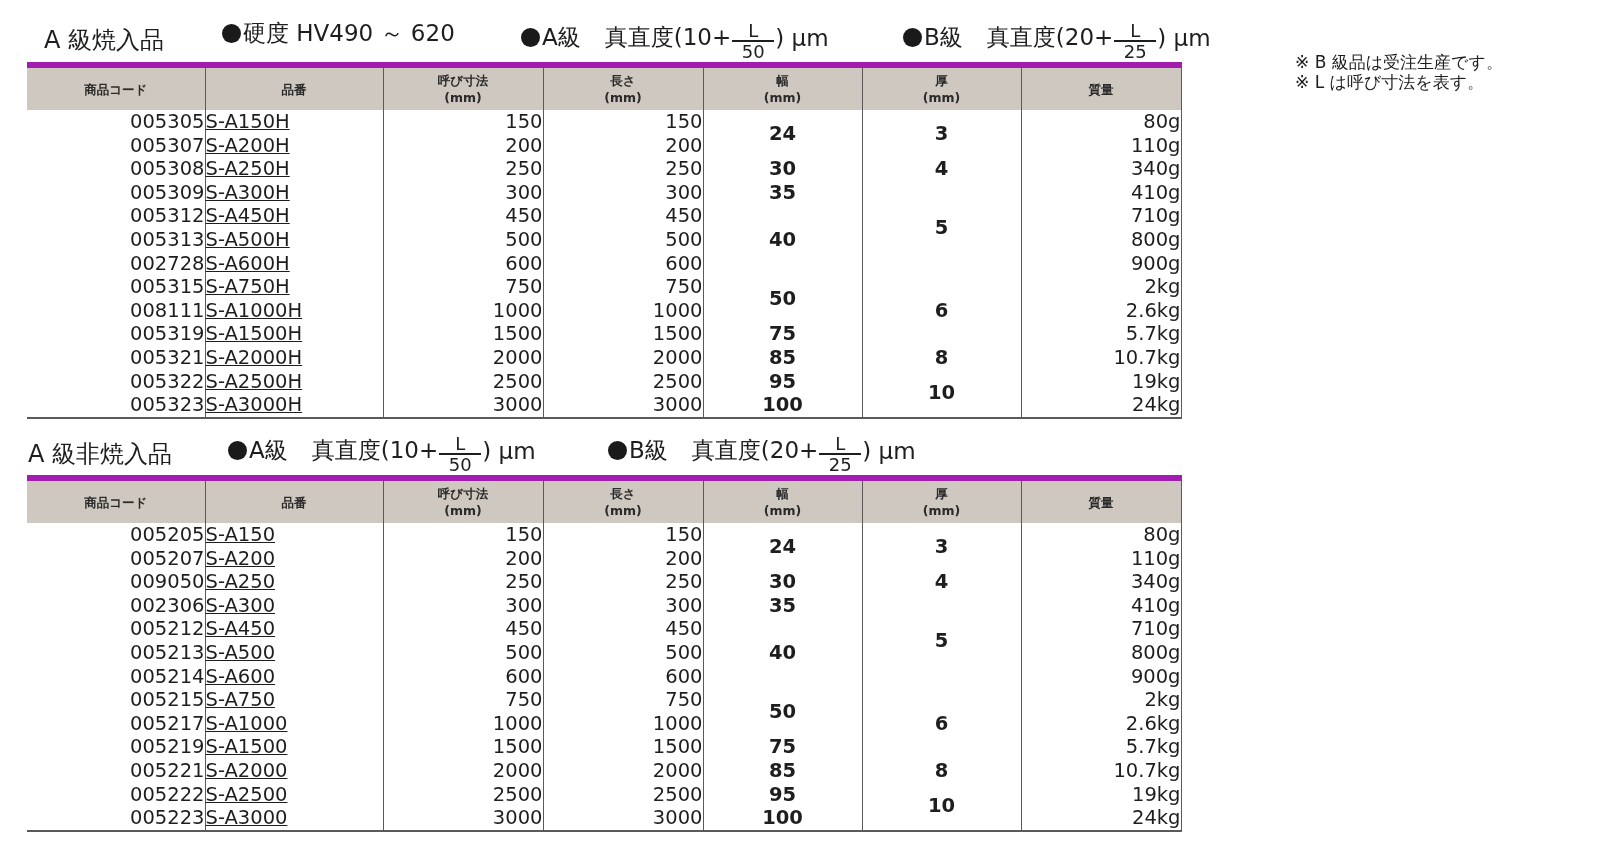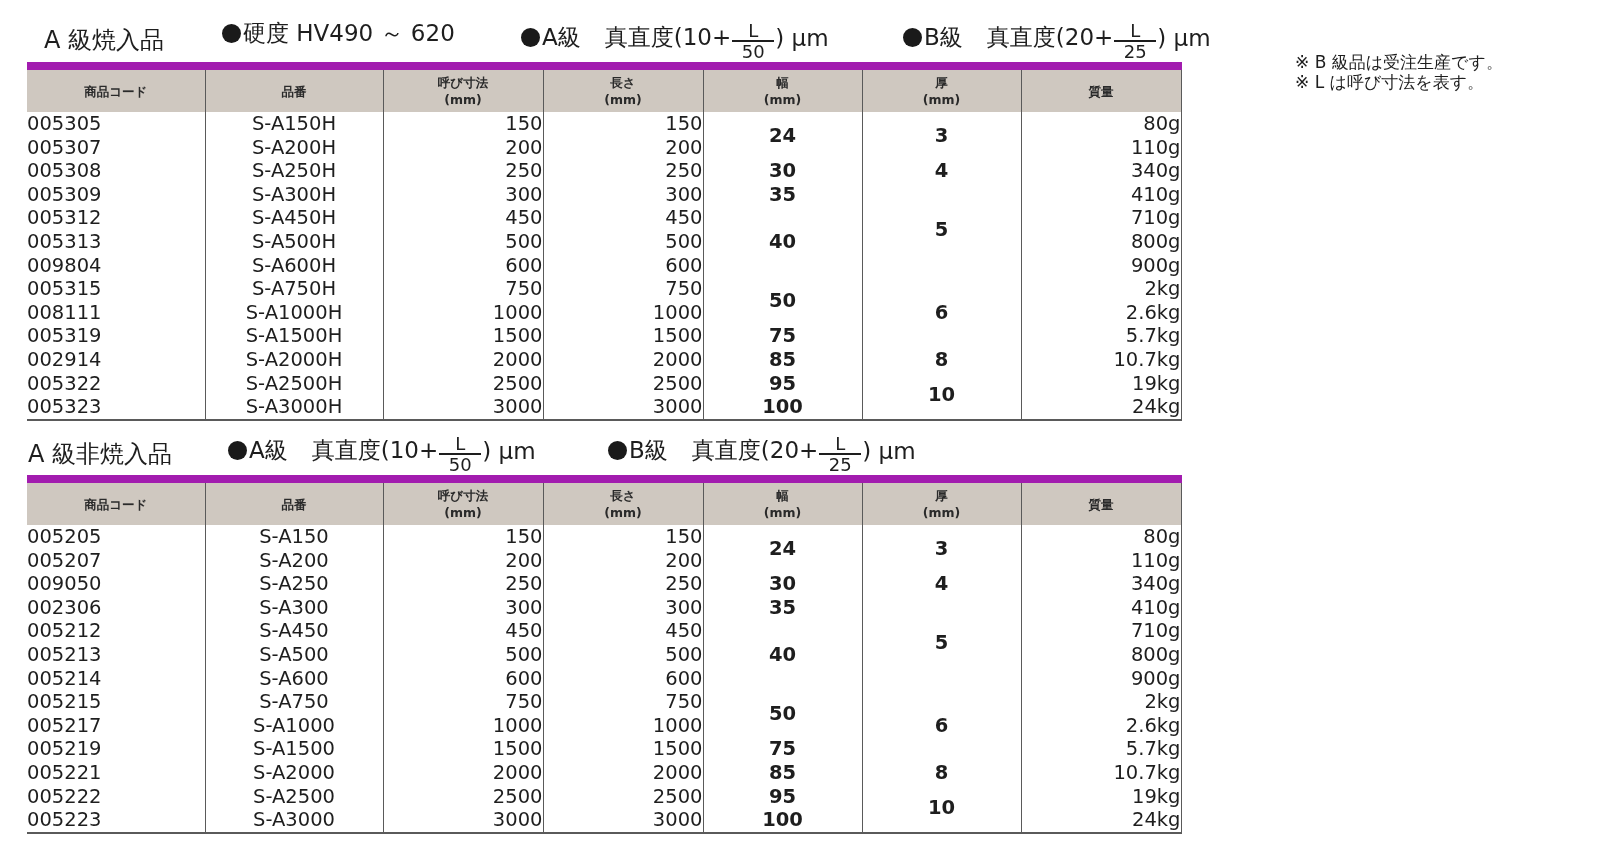--- a/index.html
+++ b/index.html
@@ -11,29 +11,29 @@
   .bullet { display:inline-block; width:19px; height:19px; border-radius:50%; background:#1a1a1a; margin-right:2px; }
   .frac { display:inline-flex; flex-direction:column; align-items:center; vertical-align:middle; margin:0 1px; position:relative; top:4px; }
   .frac .num { font-size:18px; line-height:18px; }
   .frac .bar { width:42px; height:1.5px; background:#1e1e1e; }
   .frac .den { font-size:18px; line-height:20px; }
   .notes { font-size:17px; line-height:20px; white-space:nowrap; }
   table.spec-table { position:absolute; border-collapse:collapse; table-layout:fixed; }
   table.spec-table th { background:#cfc8c0; font-size:12.5px; font-weight:bold; line-height:17px; height:42px;
       border-left:1px solid #5a5a5a; border-right:1px solid #5a5a5a; padding:0; color:#2a2a2a; text-align:center; }
   table.spec-table th:first-child { border-left:none; }
-  table.spec-table thead tr { border-top:8px solid #a21caf; }
+  table.spec-table thead tr { border-top:6px solid #a21caf; }
   table.spec-table td { font-size:19.5px; line-height:23.6px; height:23.6px; padding:0;
       border-left:1px solid #5a5a5a; border-right:1px solid #5a5a5a; white-space:nowrap; vertical-align:middle; }
   table.spec-table td:first-child { border-left:none; }
   table.spec-table tbody { border-bottom:2px solid #5a5a5a; }
   td.c { text-align:center;font-weight:bold; }
   td.r { text-align:right; }
-  td.code { padding-left:48px; text-align:left;margin-top:35px; }
-  td.pn { padding-left:38px; text-align:center; }
+  td.code { padding-left:48px; text-align:right;margin-top:35px; }
+  td.pn { padding-left:38px; text-align:left;text-decoration:underline; }
   td.nom { padding-right:50px; }
   td.len { padding-right:50px; }
   td.mass { padding-right:50px; }
 </style>
 </head>
 <body>
 
 <div class="abs section-title" style="left:44px;top:24px;">A 級焼入品</div>
 
 <div class="abs spec" style="left:222px;top:18px;align-items:center;">
@@ -153,21 +153,21 @@
         <td class="r mass">710g</td>
       </tr>
       <tr>
         <td class="code">005313</td>
         <td class="pn">S-A500H</td>
         <td class="r nom">500</td>
         <td class="r len">500</td>
         <td class="r mass">800g</td>
       </tr>
       <tr>
-        <td class="code">009804</td>
+        <td class="code">002728</td>
         <td class="pn">S-A600H</td>
         <td class="r nom">600</td>
         <td class="r len">600</td>
         <td class="r mass">900g</td>
       </tr>
       <tr>
         <td class="code">005315</td>
         <td class="pn">S-A750H</td>
         <td class="r nom">750</td>
         <td class="r len">750</td>
@@ -184,21 +184,21 @@
       </tr>
       <tr>
         <td class="code">005319</td>
         <td class="pn">S-A1500H</td>
         <td class="r nom">1500</td>
         <td class="r len">1500</td>
         <td class="c" rowspan="1">75</td>
         <td class="r mass">5.7kg</td>
       </tr>
       <tr>
-        <td class="code">002914</td>
+        <td class="code">005321</td>
         <td class="pn">S-A2000H</td>
         <td class="r nom">2000</td>
         <td class="r len">2000</td>
         <td class="c" rowspan="1">85</td>
         <td class="c" rowspan="1">8</td>
         <td class="r mass">10.7kg</td>
       </tr>
       <tr>
         <td class="code">005322</td>
         <td class="pn">S-A2500H</td>

